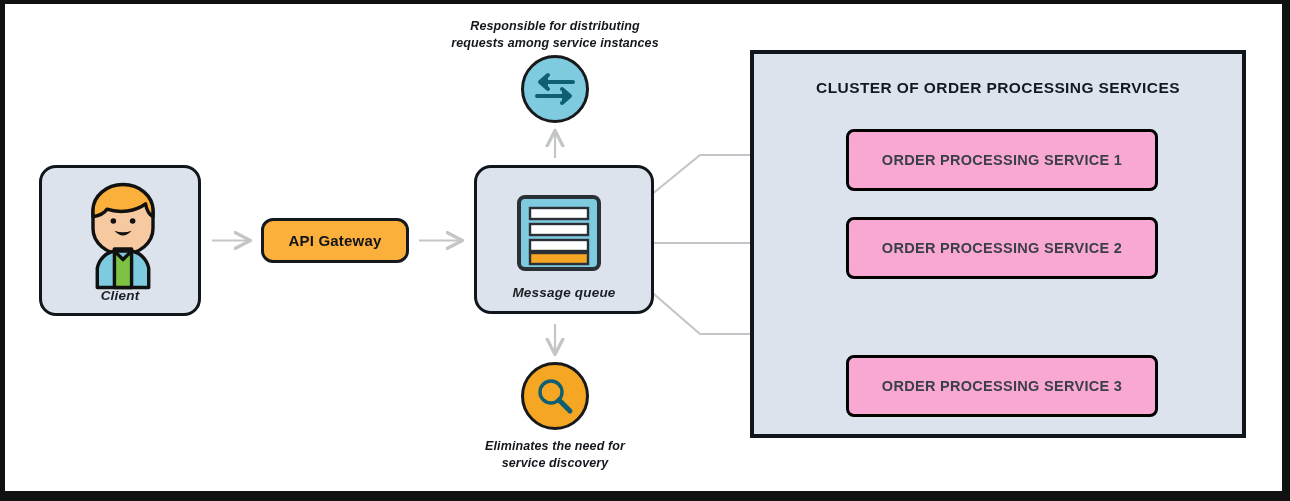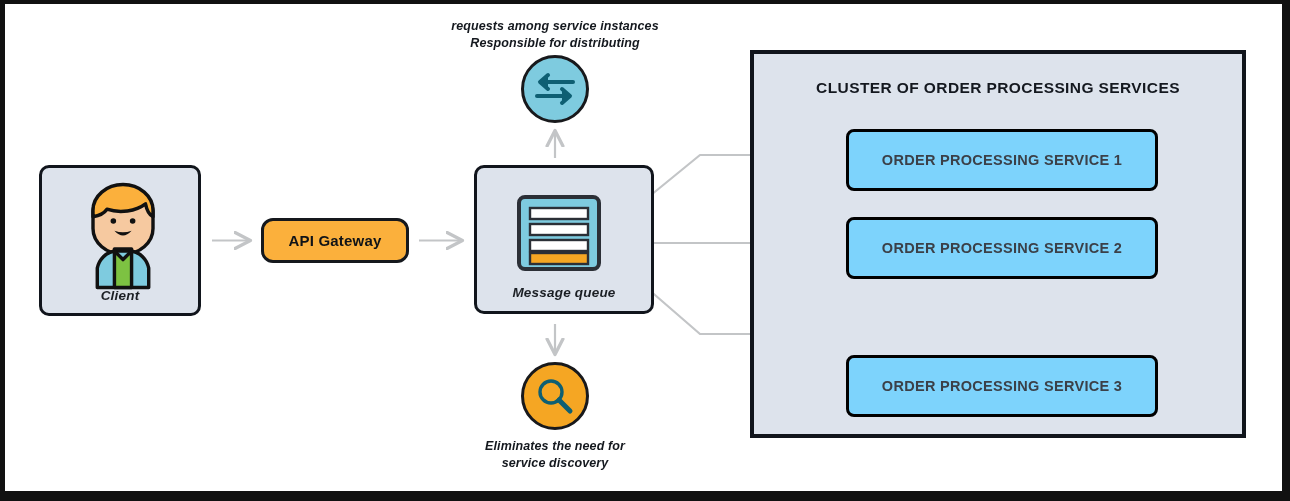--- a/index.html
+++ b/index.html
@@ -28,21 +28,21 @@
     top: -4px;
     width: 1290px;
     height: 501px;
   }
 
   
   .panel {
     position: absolute;
     background: #dde3ec;
     border: 3px solid #11151c;
-    border-radius: 10px;
+    border-radius: 17px;
     box-sizing: border-box;
   }
   .client-box {
     left: 39px; top: 165px; width: 162px; height: 151px;
   }
   .queue-box {
     left: 474px; top: 165px; width: 180px; height: 149px;
   }
   .cluster-box {
     left: 750px; top: 50px; width: 496px; height: 388px;
@@ -71,21 +71,21 @@
     font-weight: bold;
     color: #14181f;
     letter-spacing: 0.4px;
   }
 
   .service-box {
     position: absolute;
     left: 92px;
     width: 312px;
     height: 62px;
-    background: #7dd3fc;
+    background: #f9a8d4;
     border: 3px solid #000000;
     border-radius: 8px;
     box-sizing: border-box;
     display: flex;
     align-items: center;
     justify-content: center;
     font-size: 14.5px;
     font-weight: bold;
     color: #3b4048;
     letter-spacing: 0.3px;
@@ -230,22 +230,22 @@
       <rect x="4" y="4" width="80" height="72" rx="6" ry="6" fill="#7ecbdf" stroke="#2b2f36" stroke-width="4"></rect>
       <rect x="15" y="15" width="58" height="11" fill="#ffffff" stroke="#2b2f36" stroke-width="2.4"></rect>
       <rect x="15" y="31" width="58" height="11" fill="#ffffff" stroke="#2b2f36" stroke-width="2.4"></rect>
       <rect x="15" y="47" width="58" height="11" fill="#ffffff" stroke="#2b2f36" stroke-width="2.4"></rect>
       <rect x="15" y="60" width="58" height="11" fill="#f5a623" stroke="#2b2f36" stroke-width="2.4"></rect>
     </svg>
     <div class="node-caption">Message queue</div>
   </div>
 
   <div class="annotation anno-top">
+    <div>Responsible for distributing</div>
     <div>requests among service instances</div>
-    <div>Responsible for distributing</div>
   </div>
 
   <div class="circle-icon lb-circle">
     <svg width="46" height="36" viewBox="0 0 46 36" xmlns="http://www.w3.org/2000/svg">
       <g fill="none" stroke="#0e5f73" stroke-width="4" stroke-linecap="round" stroke-linejoin="round">
         <line x1="9" y1="11" x2="41" y2="11"></line>
         <polyline points="16,4 8,11 16,18" fill="#0e5f73"></polyline>
         <line x1="5" y1="25" x2="37" y2="25"></line>
         <polyline points="30,18 38,25 30,32" fill="#0e5f73"></polyline>
       </g>

